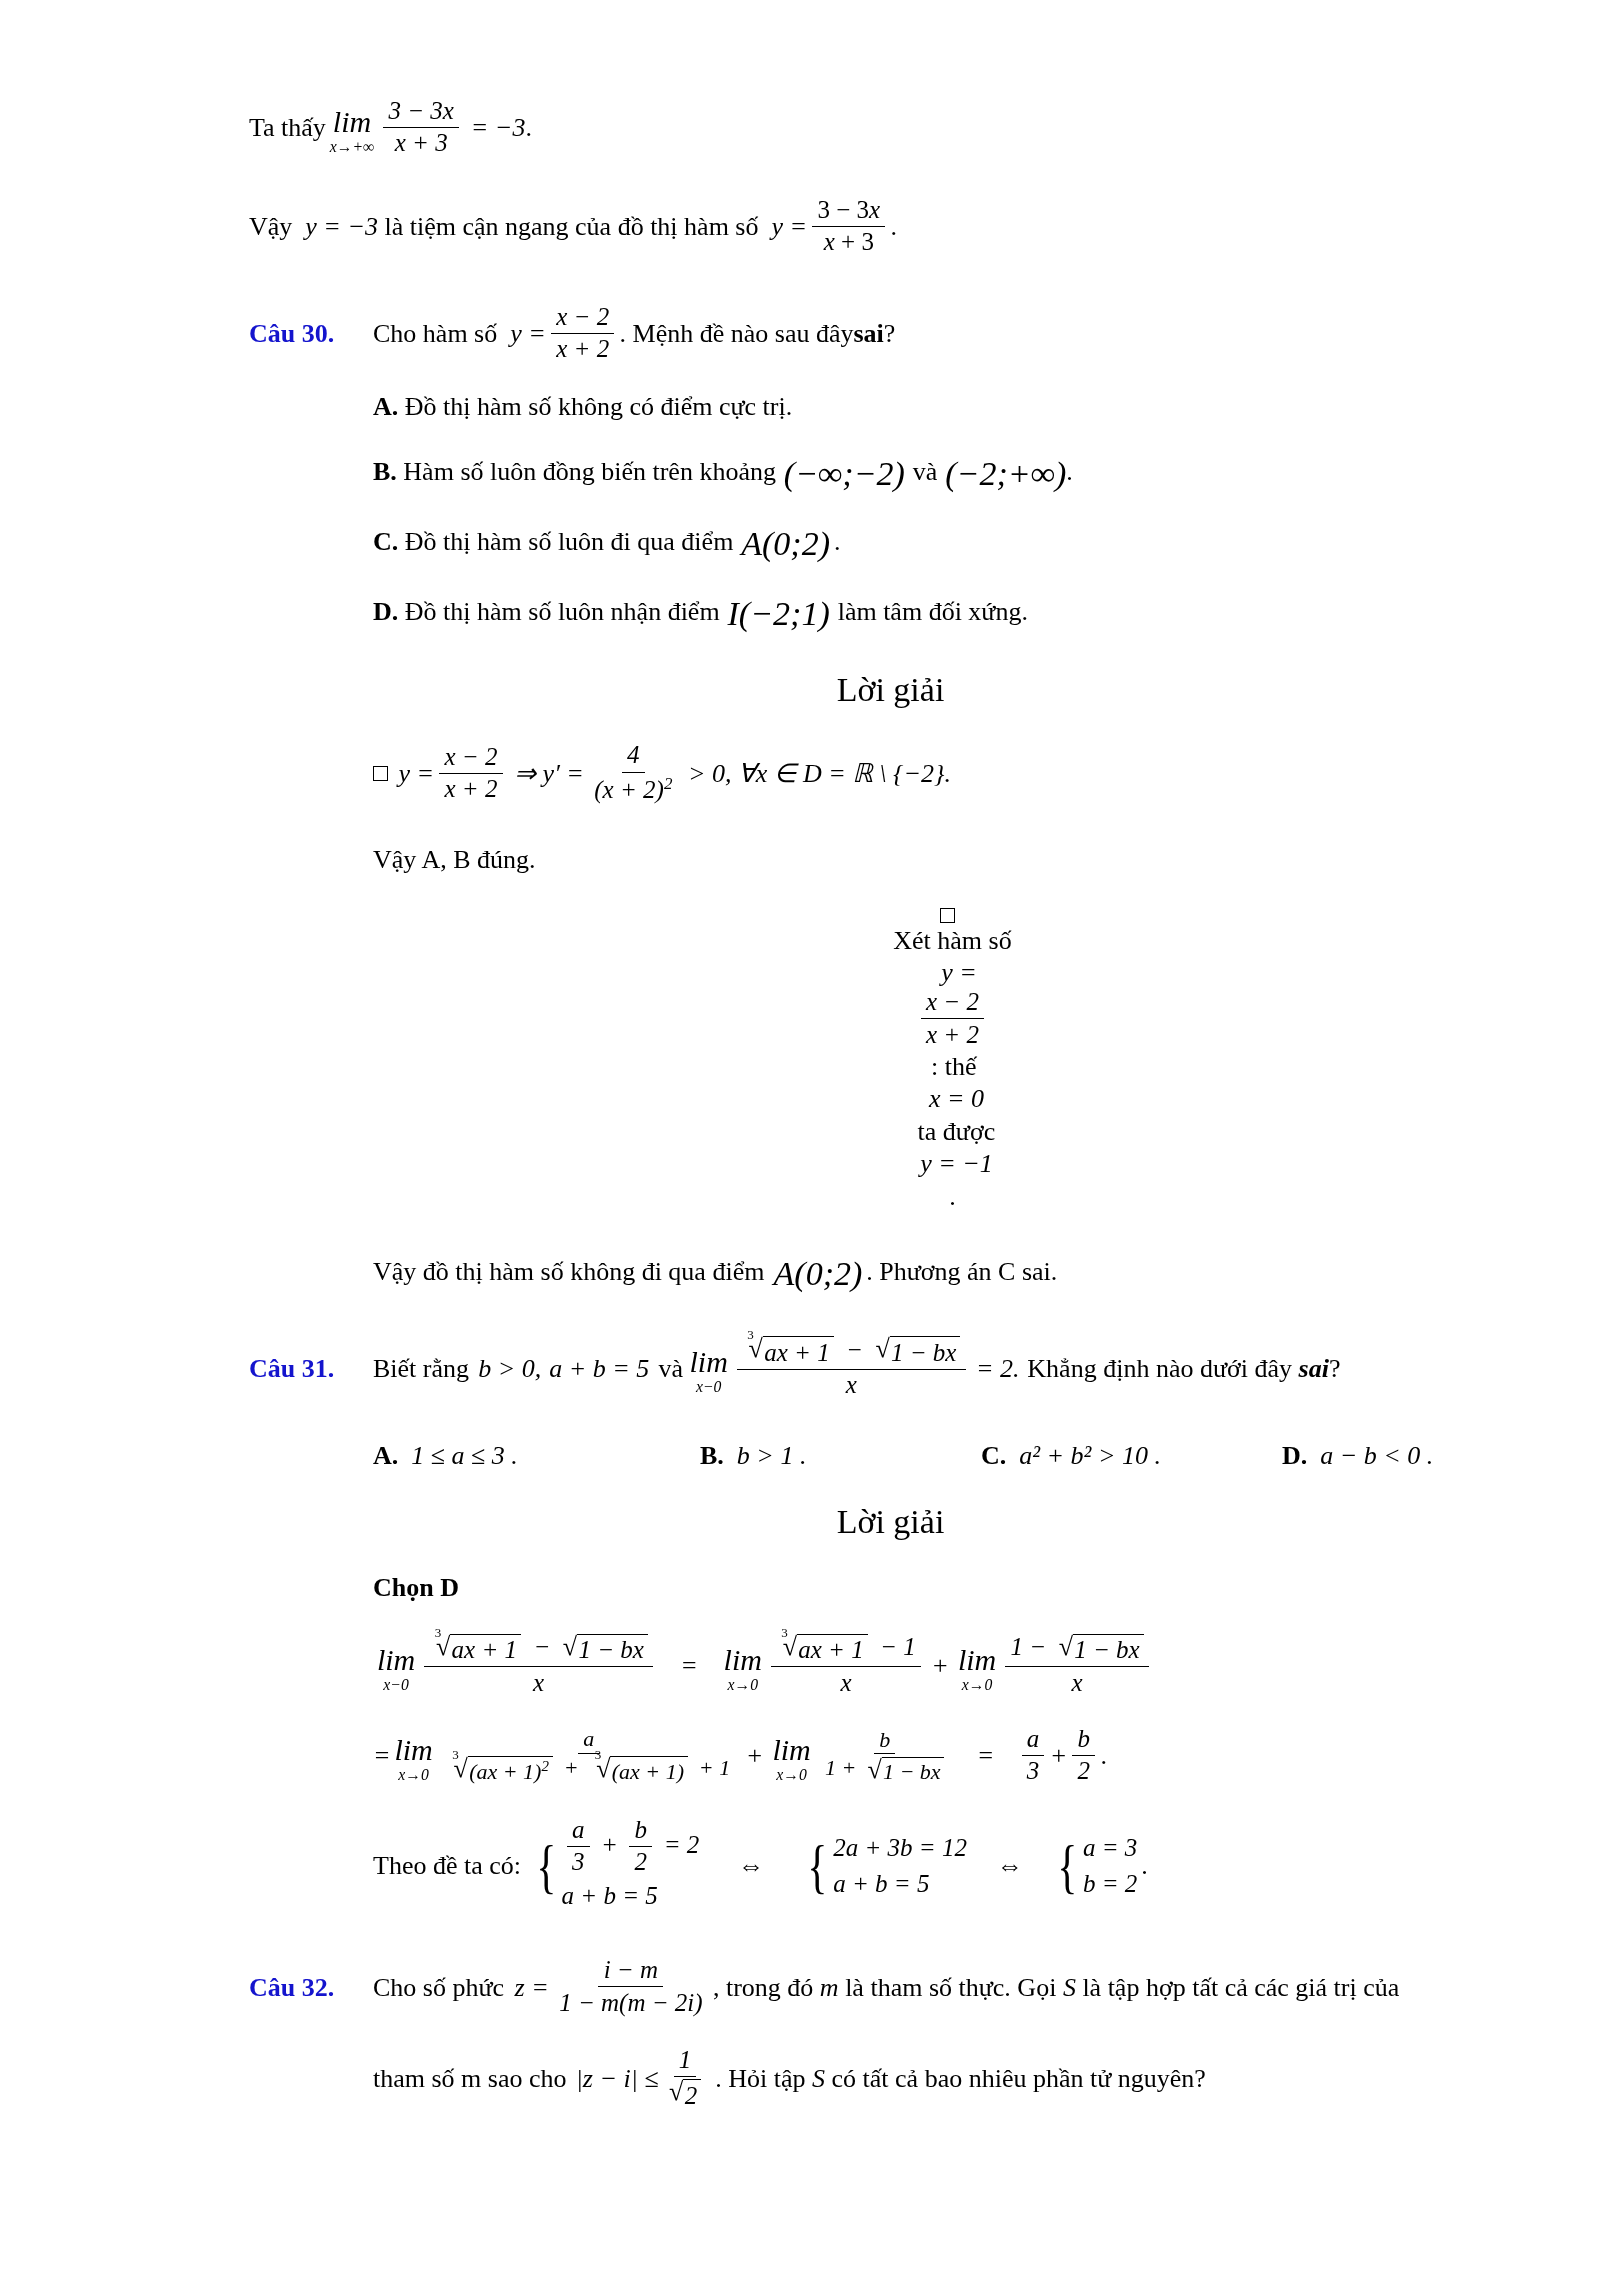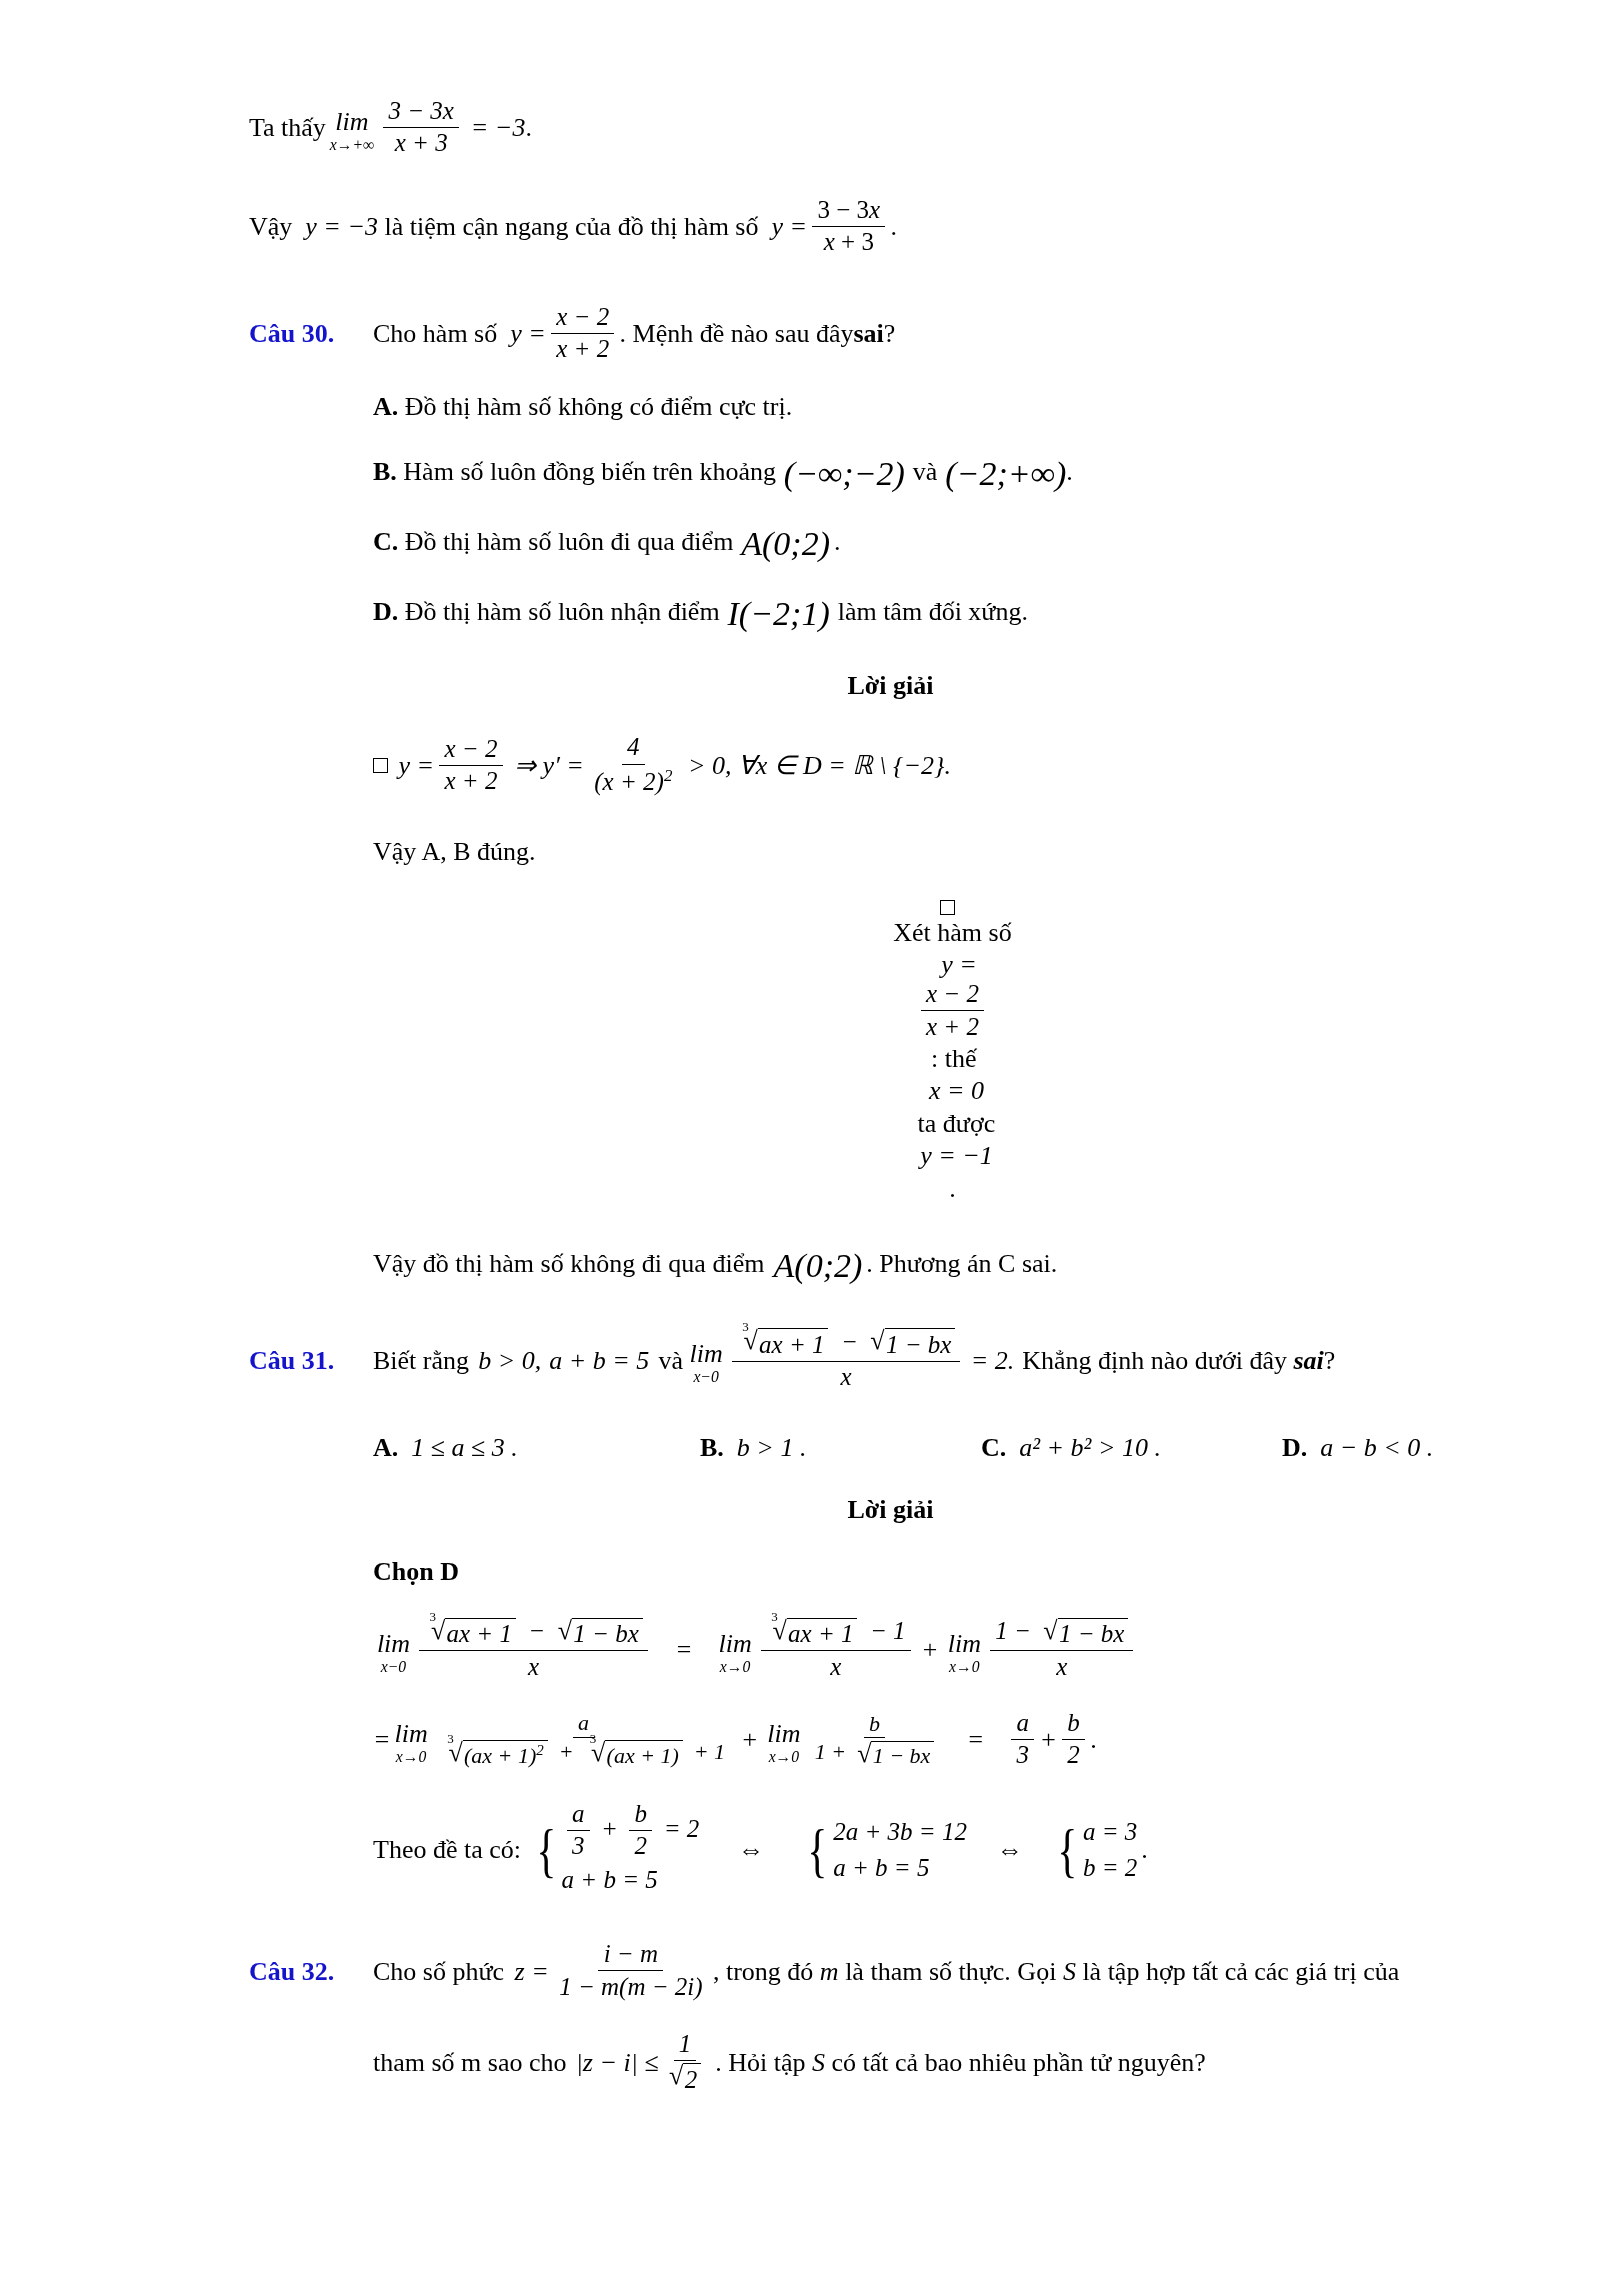--- a/index.html
+++ b/index.html
@@ -76,21 +76,21 @@
   
   .lim {
     display: inline-flex;
     flex-direction: column;
     align-items: center;
     vertical-align: middle;
     margin: 0 3.9px;
     position: relative;
     top: 2.6px;
   }
-  .lim .op { font-size: 26px; line-height: 1; }
+  .lim .op { font-size: 30px; line-height: 1; }
   .lim .sub { font-size: 15.7px; line-height: 1.1; margin-top: 1.3px; }
 
   
   .sqrt {
     display: inline-flex;
     align-items: stretch;
     vertical-align: middle;
     white-space: nowrap;
   }
   .sqrt > .rad { font-size: 26px; line-height: 1; }
@@ -134,21 +134,21 @@
   .sq {
     display: inline-block;
     width: 13px;
     height: 13px;
     border: 1.3px solid #000;
     margin-right: 10.5px;
     position: relative;
     top: -1.3px;
   }
   .paren-big { font-size: 34px; position: relative; top: 2px; }
-  .solheading { font-weight: bold; font-size: 26px; margin-top: 32px; }
+  .solheading { font-weight: normal; font-size: 34px; margin-top: 32px; }
   .optrow { display: flex; align-items: center; margin-top: 40px; }
   .optrow > div { font-size: 26px; }
 </style>
 </head>
 <body>
 
 <div class="page">
   <div class="content">
 
     <div class="line blk" style="margin-bottom:38px;">

